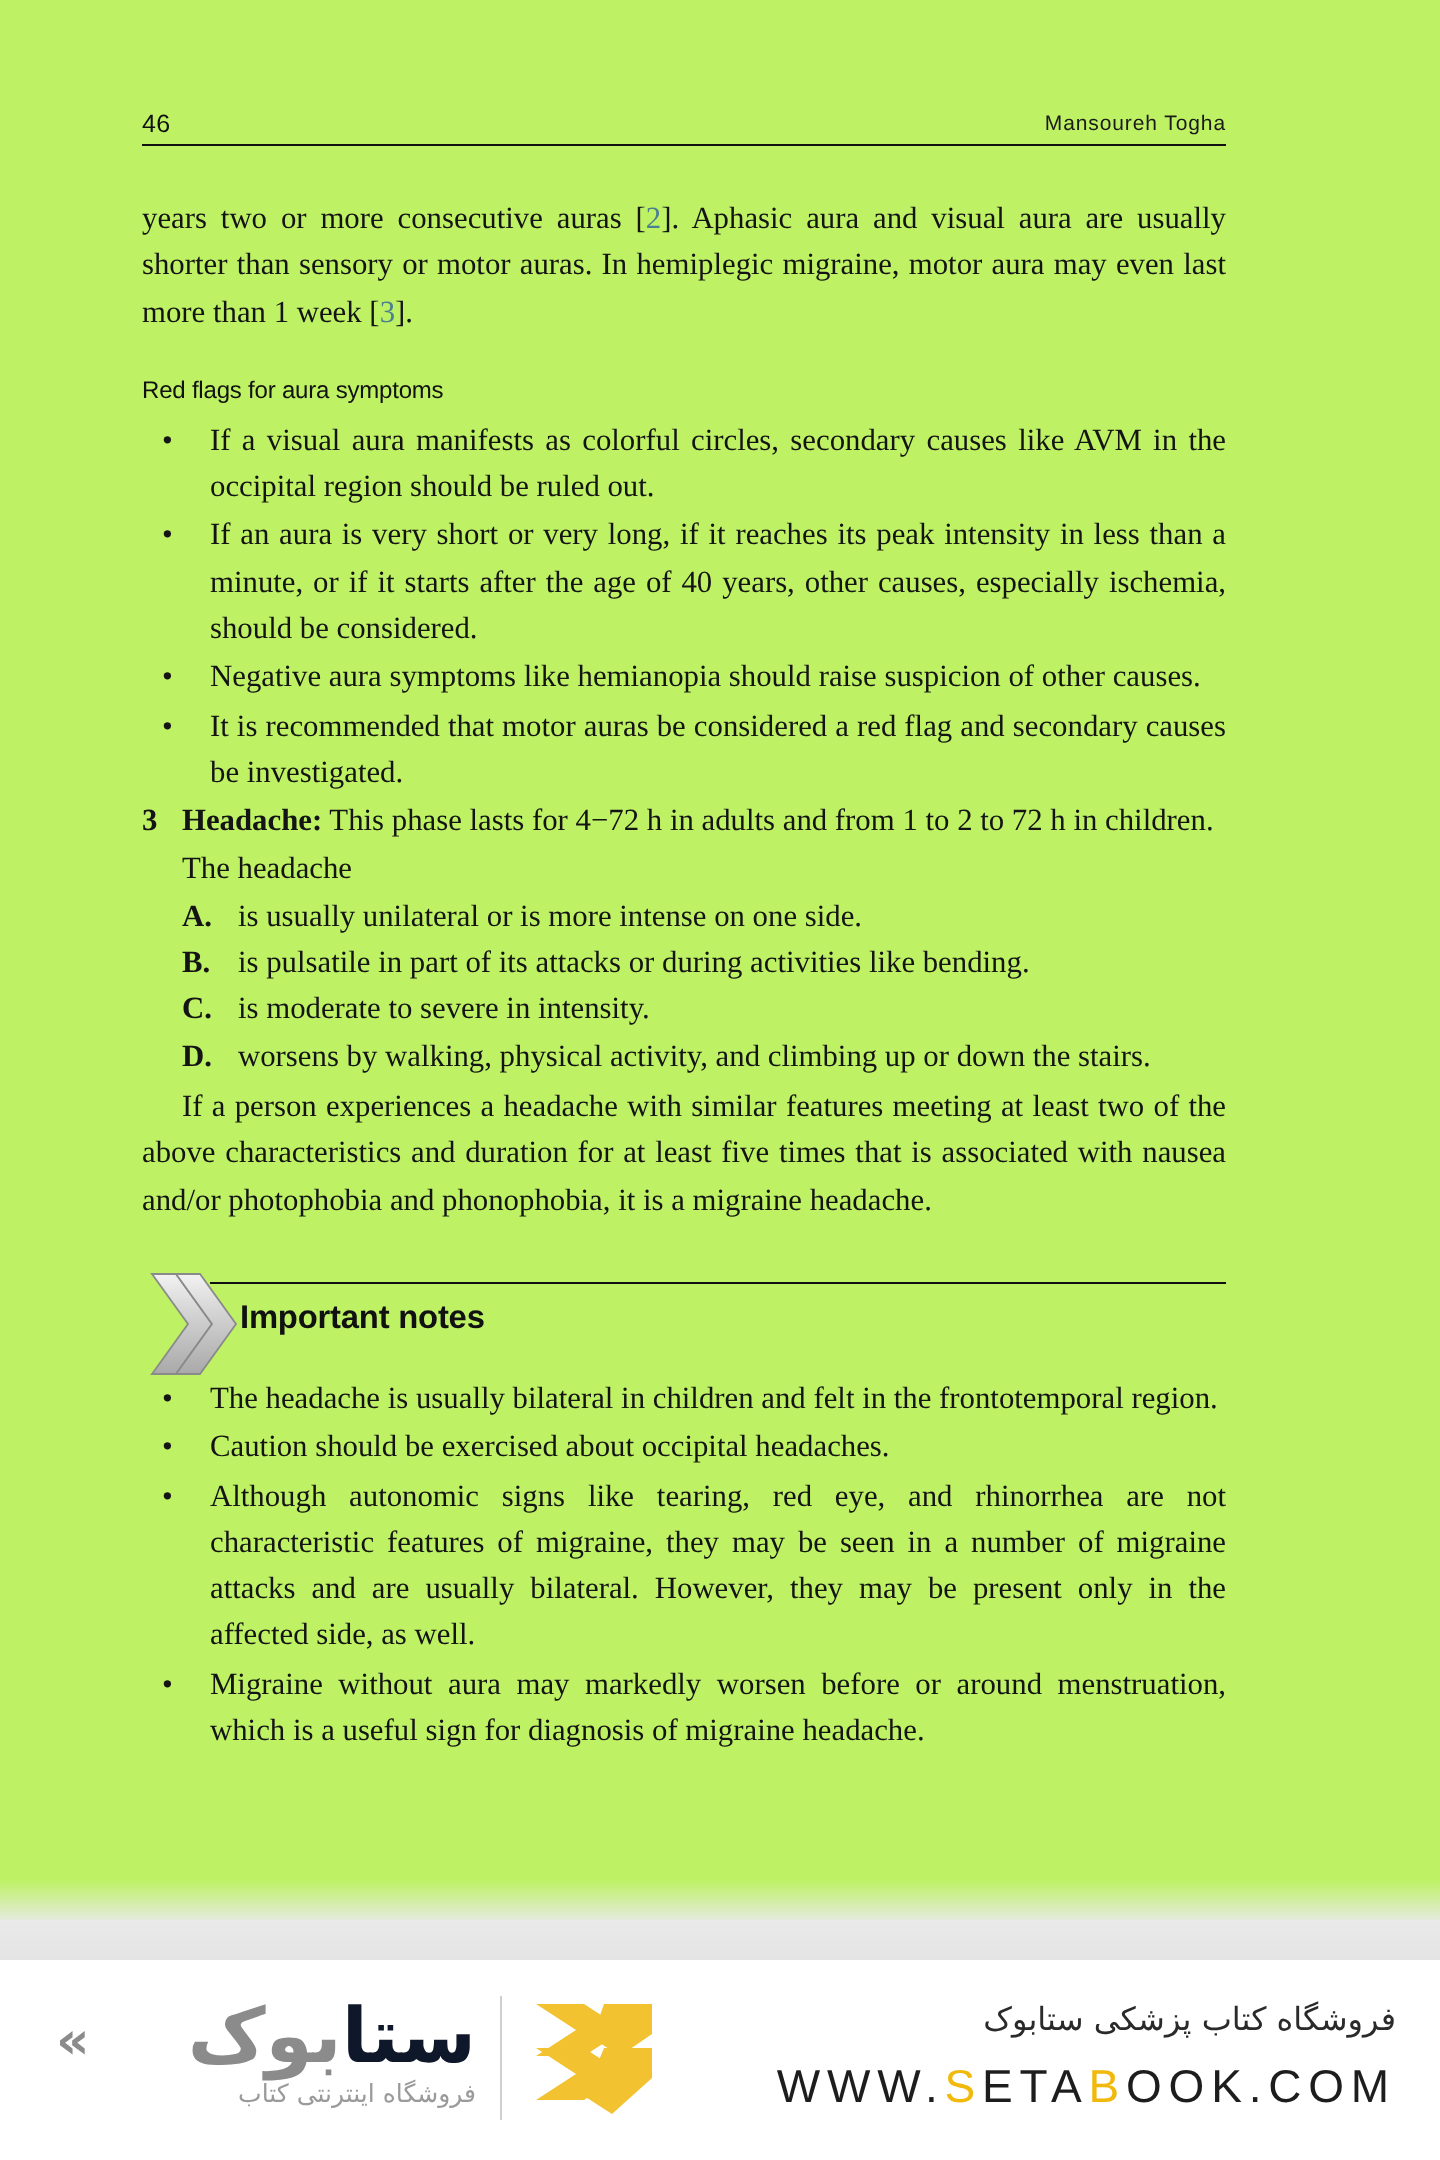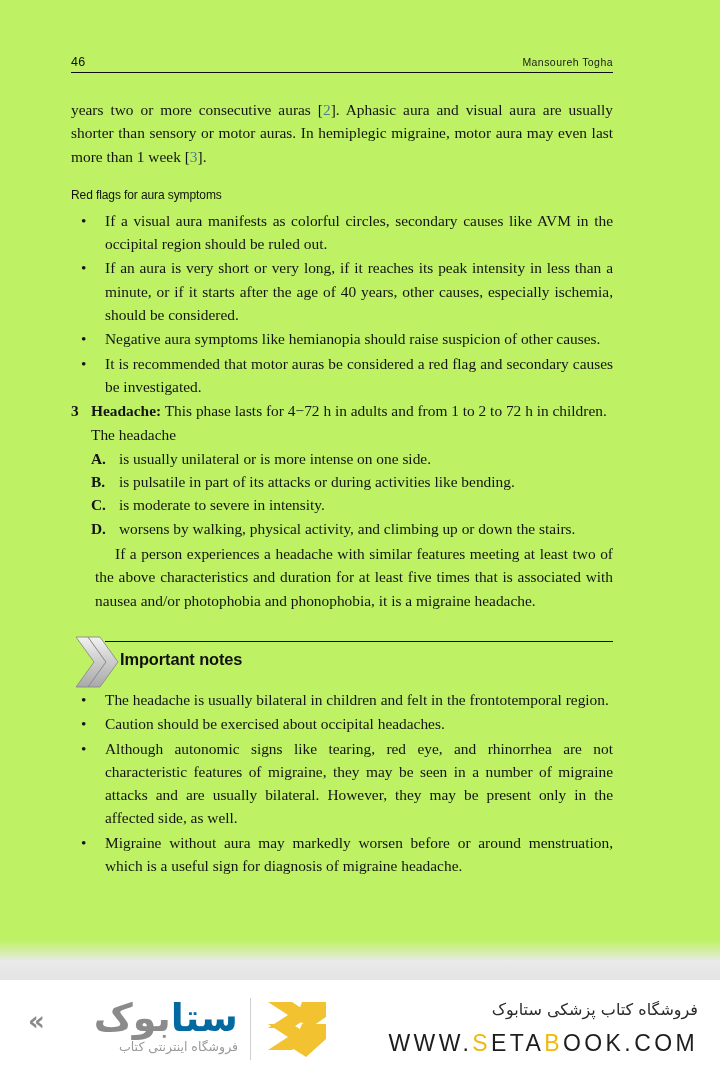--- a/index.html
+++ b/index.html
@@ -219,21 +219,21 @@
     width: 210px;
     text-align: right;
     direction: rtl;
     font-family: "DejaVu Sans", "Liberation Sans", sans-serif;
     font-size: 38px;
     font-weight: bold;
     color: #8b8b8b;
     line-height: 44px;
     white-space: nowrap;
   }
-  .logo-word .hl { color: #0369a1; }
+  .logo-word .hl { color: #0f172a; }
   .logo-chev {
     position: absolute;
     left: 0px;
     top: 14px;
     font-family: "DejaVu Sans", "Liberation Sans", sans-serif;
     font-size: 26px;
     color: #8b8b8b;
     font-weight: bold;
   }
   .logo-sub {
@@ -318,21 +318,21 @@
       <span class="num">3</span><b>Headache:</b><span> This phase lasts for 4−72 h in adults and from 1 to 2 to 72 h in children. The headache</span>
     </div>
 
     <ul class="alpha">
       <li><span class="lt">A.</span><span>is usually unilateral or is more intense on one side.</span></li>
       <li><span class="lt">B.</span><span>is pulsatile in part of its attacks or during activities like bending.</span></li>
       <li><span class="lt">C.</span><span>is moderate to severe in intensity.</span></li>
       <li><span class="lt">D.</span><span>worsens by walking, physical activity, and climbing up or down the stairs.</span></li>
     </ul>
 
-    <p class="body indent" style="margin-top:2px;margin-left:24px;">If a person experiences a headache with similar features meeting at least two of the above characteristics and duration for at least five times that is associated with nausea and/or photophobia and phonophobia, it is a migraine headache.</p>
+    <p class="body indent" style="margin-top:2px;">If a person experiences a headache with similar features meeting at least two of the above characteristics and duration for at least five times that is associated with nausea and/or photophobia and phonophobia, it is a migraine headache.</p>
 
     <div class="callout">
       <div class="callout-rule"></div>
       <div class="callout-arrow">
         <svg width="44" height="52" viewBox="0 0 44 52" xmlns="http://www.w3.org/2000/svg">
           <defs>
             <linearGradient id="chevGrad" x1="0" y1="0" x2="0" y2="1">
               <stop offset="0%" stop-color="#f2f2f2"></stop>
               <stop offset="45%" stop-color="#cfcfcf"></stop>
               <stop offset="100%" stop-color="#a9a9a9"></stop>

